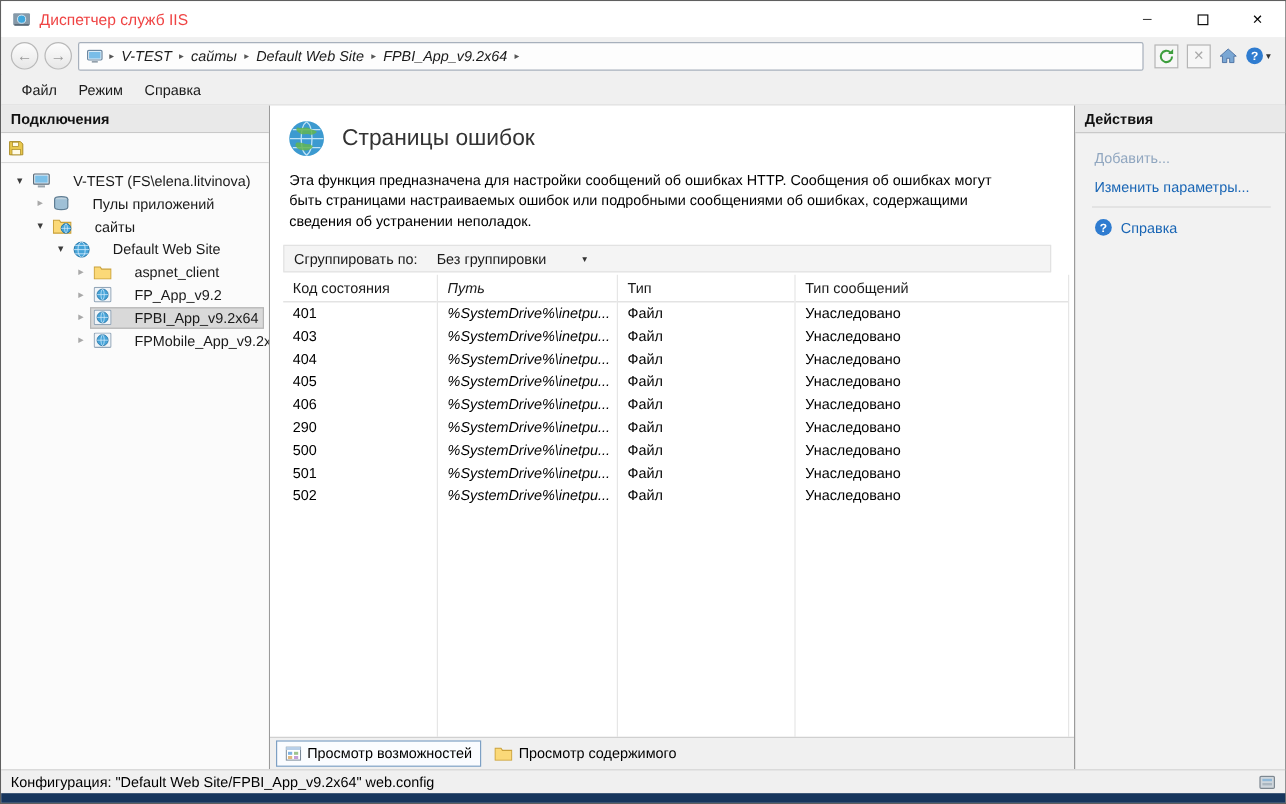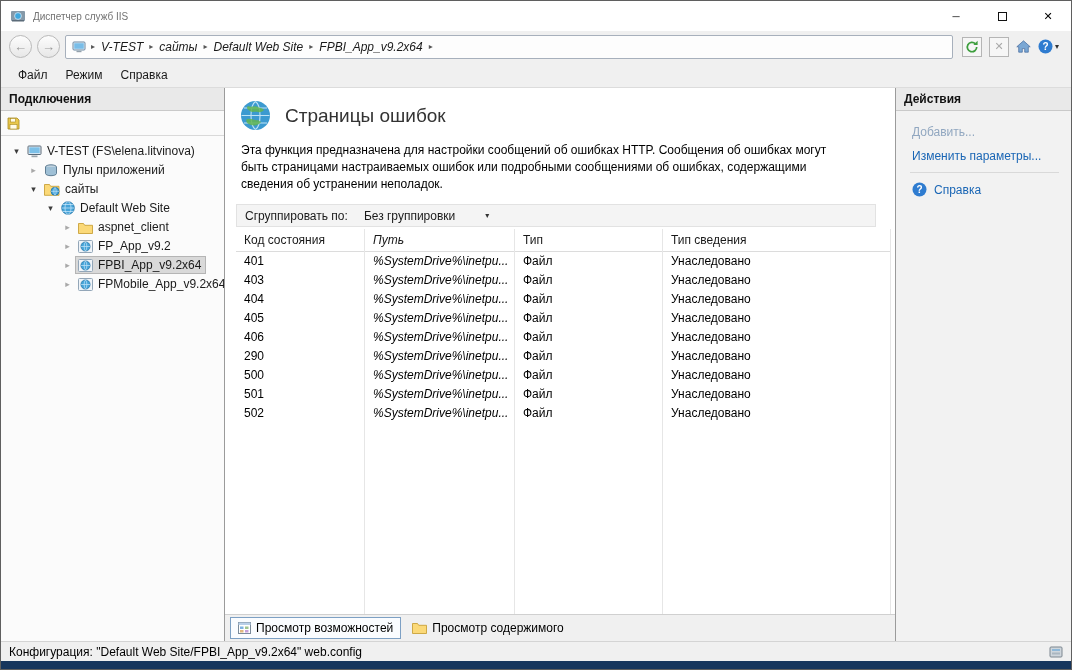--- a/index.html
+++ b/index.html
@@ -4,21 +4,21 @@
 <style>
   *{margin:0;padding:0;box-sizing:border-box;}
   html,body{width:1072px;height:670px;overflow:hidden;}
   body{font-family:"Liberation Sans","DejaVu Sans",sans-serif;font-size:12px;color:#1a1a1a;background:#fff;cursor:default;}
   .window{width:1072px;height:670px;display:flex;flex-direction:column;border:1px solid #5f5f5f;background:#f0f0f0;}
   .icon{display:inline-flex;align-items:center;justify-content:center;line-height:0;}
 
   
   .titlebar{flex:0 0 30px;background:#fff;display:flex;align-items:center;}
   .app-icon{margin:0 7px 0 9px;}
-  .title-text{font-size:10px;color:#737373;text-align:right;}
+  .title-text{font-size:13px;color:#ef4444;text-align:right;}
   .win-controls{margin-left:auto;display:flex;height:100%;}
   .win-btn{width:46px;height:100%;display:flex;align-items:center;justify-content:center;font-size:11px;color:#000;}
   .glyph-min{font-size:10px;}
   .maxi-box{width:9px;height:9px;border:1px solid #111;display:inline-block;}
 
   
   .addressbar{flex:0 0 31px;background:#f0f0f0;display:flex;align-items:center;padding:0 8px;gap:5px;}
   .nav-btn{width:23px;height:23px;border-radius:50%;border:1px solid #b9b9b9;background:linear-gradient(#fdfdfd,#e7e7e7);color:#9a9a9a;display:flex;align-items:center;justify-content:center;font-size:13px;flex:0 0 auto;}
   .bc-field{flex:1;height:24px;background:#fdfdfd;border:1px solid #a7b0bc;border-radius:2px;display:flex;align-items:center;padding:0 6px;gap:2px;min-width:0;}
   .bc{display:flex;align-items:center;}
@@ -38,21 +38,21 @@
   .body{flex:1;display:flex;min-height:0;}
   .panel-header{height:23px;background:#e9e9e9;border-bottom:1px solid #c9c9c9;display:flex;align-items:center;padding-left:8px;font-weight:bold;color:#111;flex:0 0 23px;}
 
   .connections{width:224px;background:#f6f6f6;border-right:1px solid #9b9b9b;display:flex;flex-direction:column;}
   .conn-toolbar{height:25px;border-bottom:1px solid #d9d9d9;display:flex;align-items:center;padding-left:6px;background:#fafafa;flex:0 0 25px;}
   .tree{flex:1;background:#fbfbfb;padding-top:5px;overflow:hidden;}
   .tree-row{height:19px;display:flex;align-items:center;white-space:nowrap;}
   .expander{width:15px;text-align:center;font-size:9px;flex:0 0 15px;}
   .expander.collapsed{color:#a8a8a8;}
   .expander.expanded{color:#3c3c3c;}
-  .tree-inner{display:flex;align-items:flex-end;gap:5px;padding:1px 4px 1px 2px;border:1px solid transparent;}
+  .tree-inner{display:flex;align-items:center;gap:19px;padding:1px 4px 1px 2px;border:1px solid transparent;}
   .tree-inner.selected{background:#d9d9d9;border-color:#b5b5b5;}
 
   .content{flex:1;background:#fff;display:flex;flex-direction:column;min-width:0;}
   .feature-head{display:flex;align-items:center;gap:12px;padding:11px 0 2px 14px;}
   .feature-title{font-size:19px;font-weight:400;color:#333;}
   .description{margin:8px 12px 10px 16px;line-height:1.4;color:#000;max-width:590px;}
   .groupbar{margin:2px 19px 0 11px;height:23px;background:#f4f4f4;border:1px solid #e2e2e2;display:flex;align-items:center;padding-left:8px;gap:10px;flex:0 0 23px;}
   .groupdd{display:flex;align-items:center;gap:28px;padding:2px 8px 2px 6px;}
   .grid-table{flex:1;margin:2px 4px 0 11px;display:flex;align-items:stretch;min-height:0;border-right:1px solid #e6e6e6;}
   .tcol{display:flex;flex-direction:column;border-left:1px solid #e6e6e6;min-width:0;}
@@ -339,21 +339,21 @@
             <div class="tcell td">Файл</div>
             <div class="tcell td">Файл</div>
             <div class="tcell td">Файл</div>
             <div class="tcell td">Файл</div>
             <div class="tcell td">Файл</div>
             <div class="tcell td">Файл</div>
             <div class="tcell td">Файл</div>
             <div class="tcell td">Файл</div>
           </div>
           <div class="tcol tcol-flex">
-            <div class="tcell th">Тип сведения</div>
+            <div class="tcell th">Тип сообщений</div>
             <div class="tcell td">Унаследовано</div>
             <div class="tcell td">Унаследовано</div>
             <div class="tcell td">Унаследовано</div>
             <div class="tcell td">Унаследовано</div>
             <div class="tcell td">Унаследовано</div>
             <div class="tcell td">Унаследовано</div>
             <div class="tcell td">Унаследовано</div>
             <div class="tcell td">Унаследовано</div>
             <div class="tcell td">Унаследовано</div>
           </div>

